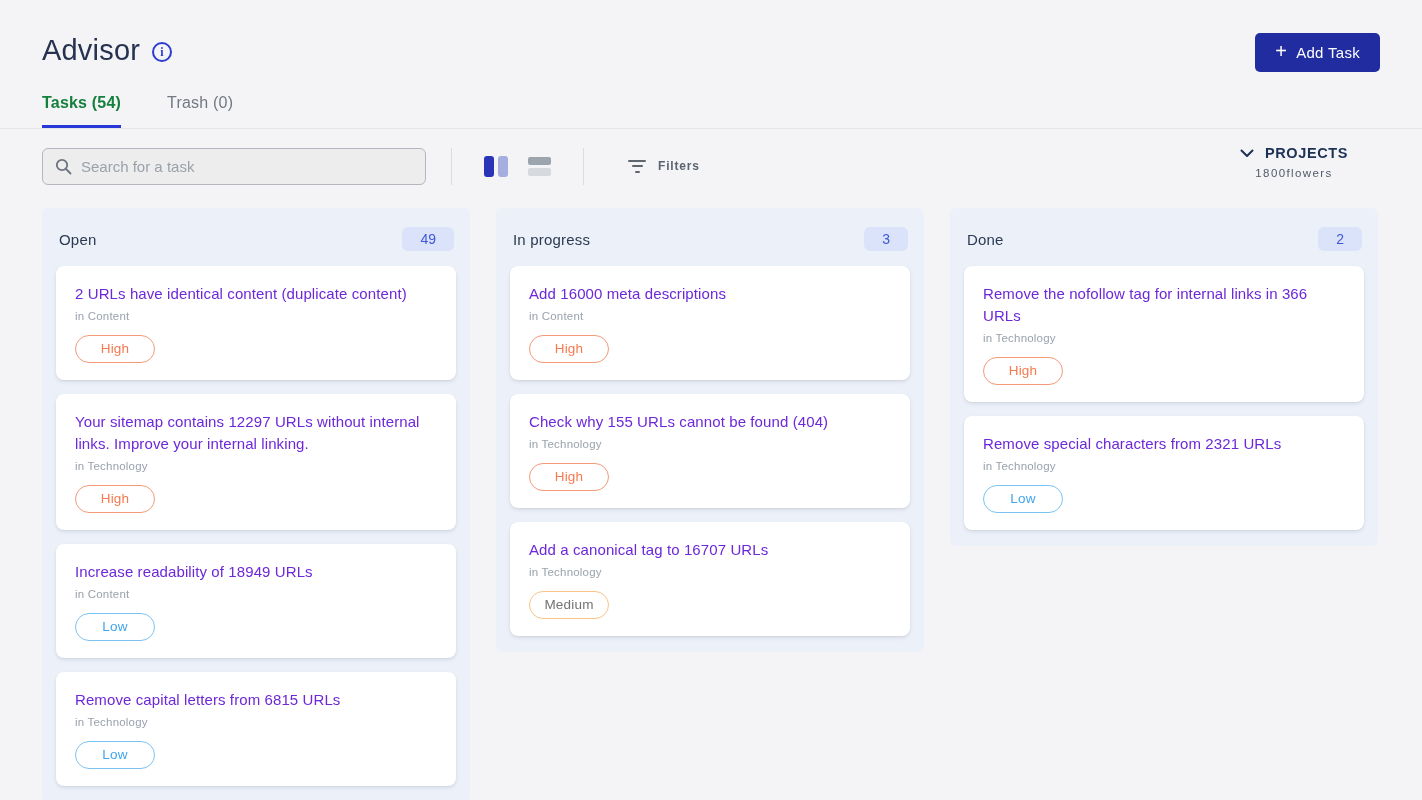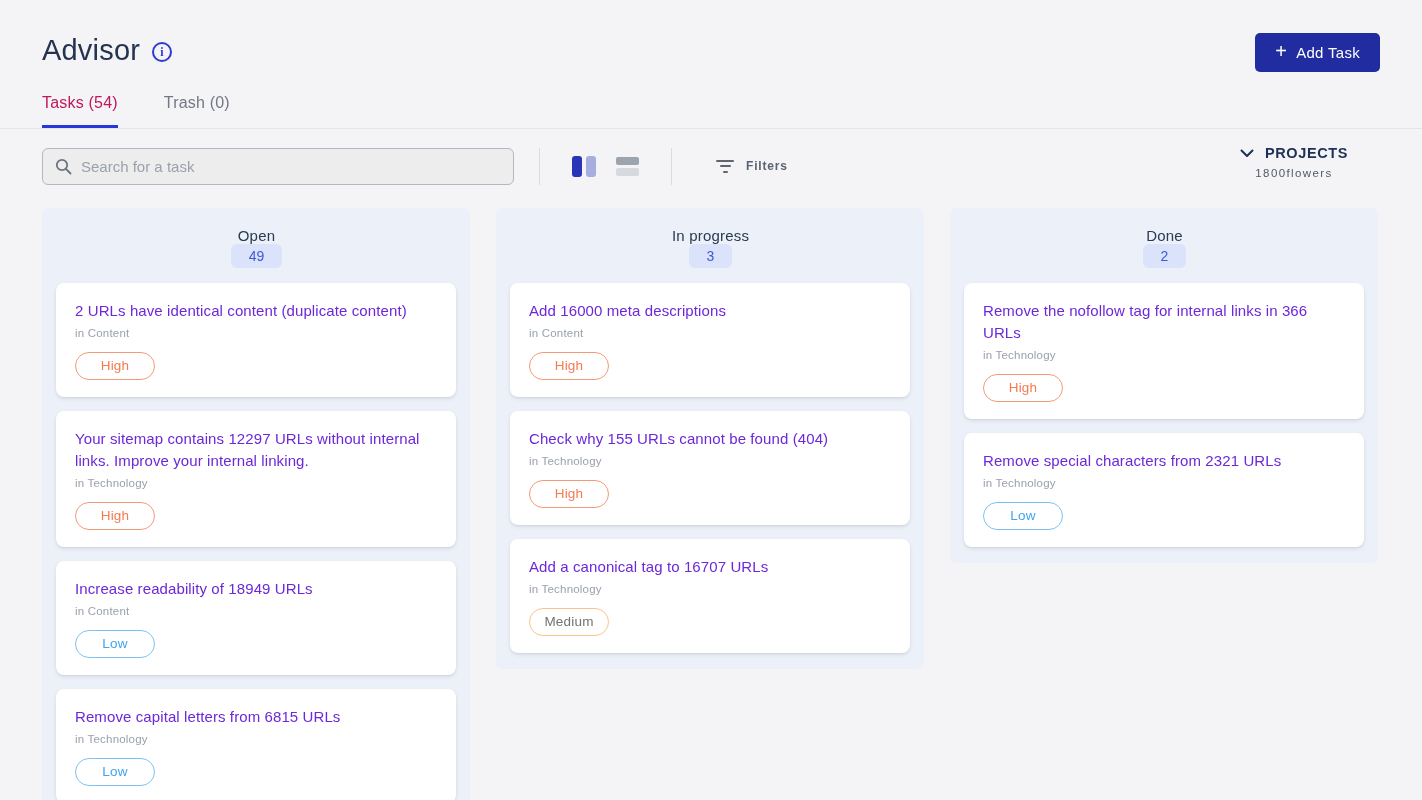--- a/index.html
+++ b/index.html
@@ -22,25 +22,25 @@
   .add-task {
     position:absolute; right:42px; top:33px;
     background:#202c9f; color:#ffffff; border:none; border-radius:5px;
     height:39px; padding:0 20px; font-size:15px; font-family:inherit;
     display:flex; align-items:center; gap:9px; cursor:pointer; letter-spacing:.3px;
   }
   .add-task .plus { font-size:20px; font-weight:400; margin-top:-2px; }
   
   .tabs { display:flex; gap:46px; padding:0 42px; border-bottom:1px solid #e4e4e8; margin-top:18px; }
   .tab { font-size:16px; padding-bottom:13px; color:#717883; cursor:pointer; border-bottom:3px solid transparent; letter-spacing:.2px; }
-  .tab.active { color:#be185d; font-weight:400; border-bottom-color:#2936d8;text-align:right; }
+  .tab.active { color:#15803d; font-weight:700; border-bottom-color:#2936d8;text-align:right; }
   
   .toolbar { display:flex; align-items:center; margin:18px 42px 0 42px; height:38px; position:relative; }
   .searchbox {
-    width:472px; height:37px; background:#ededee; border:1px solid #b5b7bf; border-radius:6px;
+    width:384px; height:37px; background:#ededee; border:1px solid #b5b7bf; border-radius:6px;
     display:flex; align-items:center; padding:0 12px; gap:9px;
   }
   .searchbox input {
     flex:1; border:none; background:transparent; outline:none;
     font-size:15px; color:#454d5a; font-family:inherit;
   }
   .searchbox input::placeholder { color:#9ba1aa; }
   .vdivider { width:1px; height:37px; background:#dcdce0; margin:0 0 0 25px; }
   .view-toggles { display:flex; align-items:center; gap:20px; margin-left:32px; }
   .kanban-icon { display:flex; gap:4px; cursor:pointer; }
@@ -55,21 +55,21 @@
   .filter-icon span { display:block; height:2px; border-radius:1px; background:#5f6670; }
   .filter-icon .l1 { width:18px; } .filter-icon .l2 { width:11px; } .filter-icon .l3 { width:5px; }
   .filters-label { font-size:12px; color:#5a6470; letter-spacing:.8px;font-weight:bold; }
   .projects { position:absolute; right:32px; top:-2px; text-align:center; }
   .projects-row { display:flex; align-items:center; gap:11px; justify-content:flex-end; cursor:pointer; }
   .projects-label { font-size:14.5px; font-weight:bold; color:#1c3154; letter-spacing:.6px; }
   .project-name { font-size:11.5px; color:#4f5a68; letter-spacing:1.4px; margin-top:6px; }
   
   .board { display:flex; gap:26px; margin:23px 42px 0 42px; align-items:flex-start; }
   .column { width:428px; background:#ecf0f9; border-radius:6px; padding:13px 14px 16px 14px; }
-  .column-header { display:flex; align-items:center; justify-content:space-between; padding:6px 2px 15px 3px;flex-direction:column; }
+  .column-header { display:flex; align-items:center; justify-content:space-between; padding:6px 2px 15px 3px; }
   .column-title { font-size:15px; color:#2b3a52; letter-spacing:.2px; }
   .column-count { background:#dbe3fb; color:#3f58d8; font-size:14px; border-radius:6px; padding:4px 18px; }
   .card {
     background:#ffffff; border-radius:8px; padding:17px 19px; margin-bottom:14px;
     box-shadow:0 1px 2px rgba(16,24,40,.06), 0 2px 4px rgba(16,24,40,.08);
     cursor:pointer;
   }
   .card:last-child { margin-bottom:0; }
   .card-title { font-size:15px; color:#6d28d9; line-height:22px; letter-spacing:.1px; }
   .card-category { font-size:11.5px; color:#9aa2ad; margin-top:5px; letter-spacing:.2px; }

